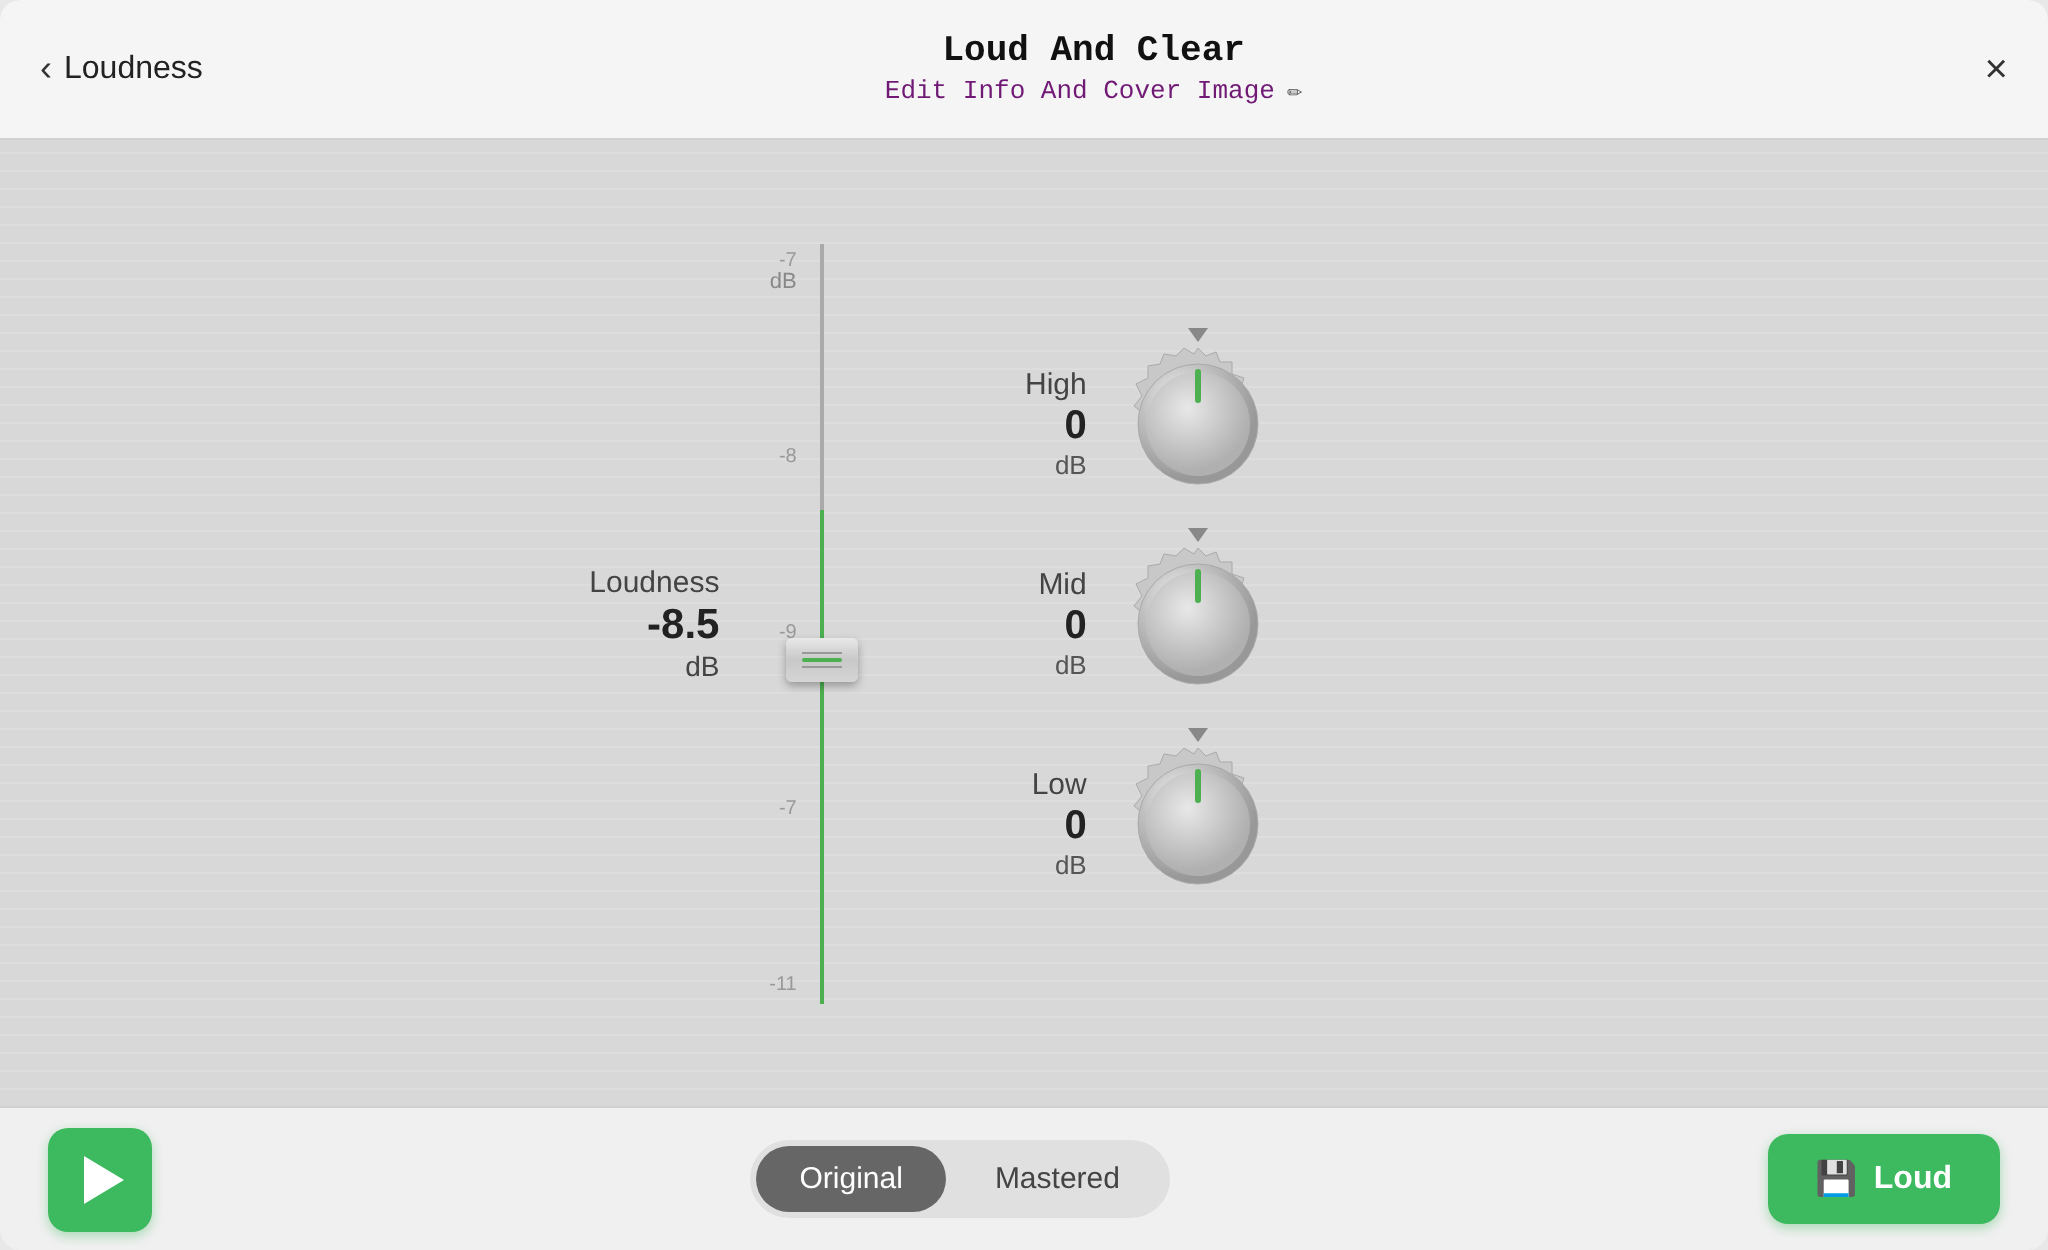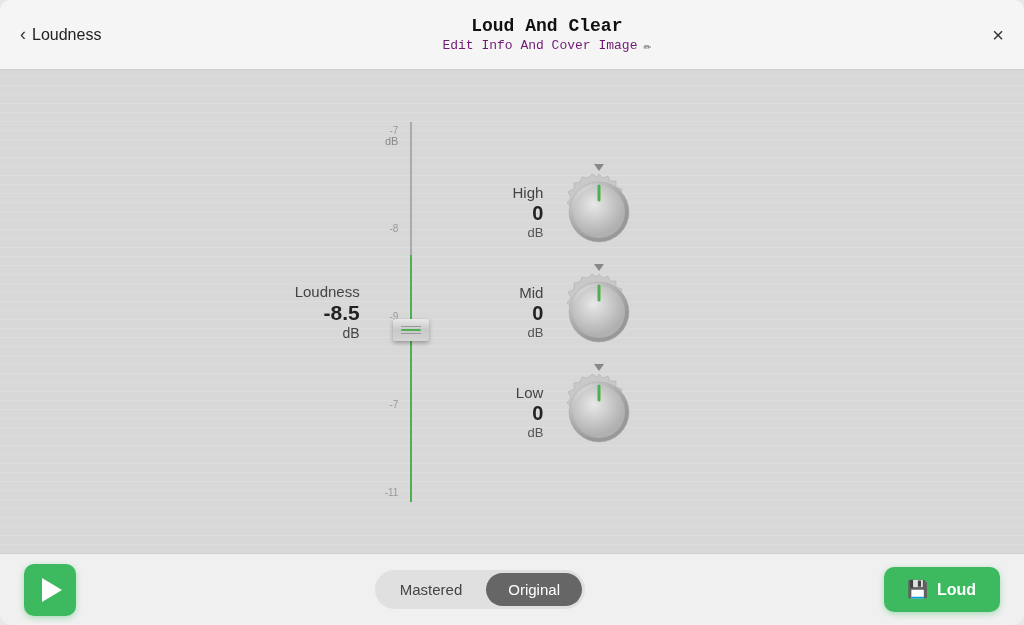--- a/index.html
+++ b/index.html
@@ -565,22 +565,22 @@
       </div>
     </div>
   </div>
 
   <div class="footer">
     <button class="play-btn">
       <div class="play-triangle"></div>
     </button>
 
     <div class="toggle-group">
+      <button class="toggle-btn active">Original</button>
       <button class="toggle-btn inactive">Mastered</button>
-      <button class="toggle-btn active">Original</button>
     </div>
 
     <button class="save-btn">
       <span class="save-icon">💾</span>
       <span>Loud</span>
     </button>
   </div>
 
 </div>
 

